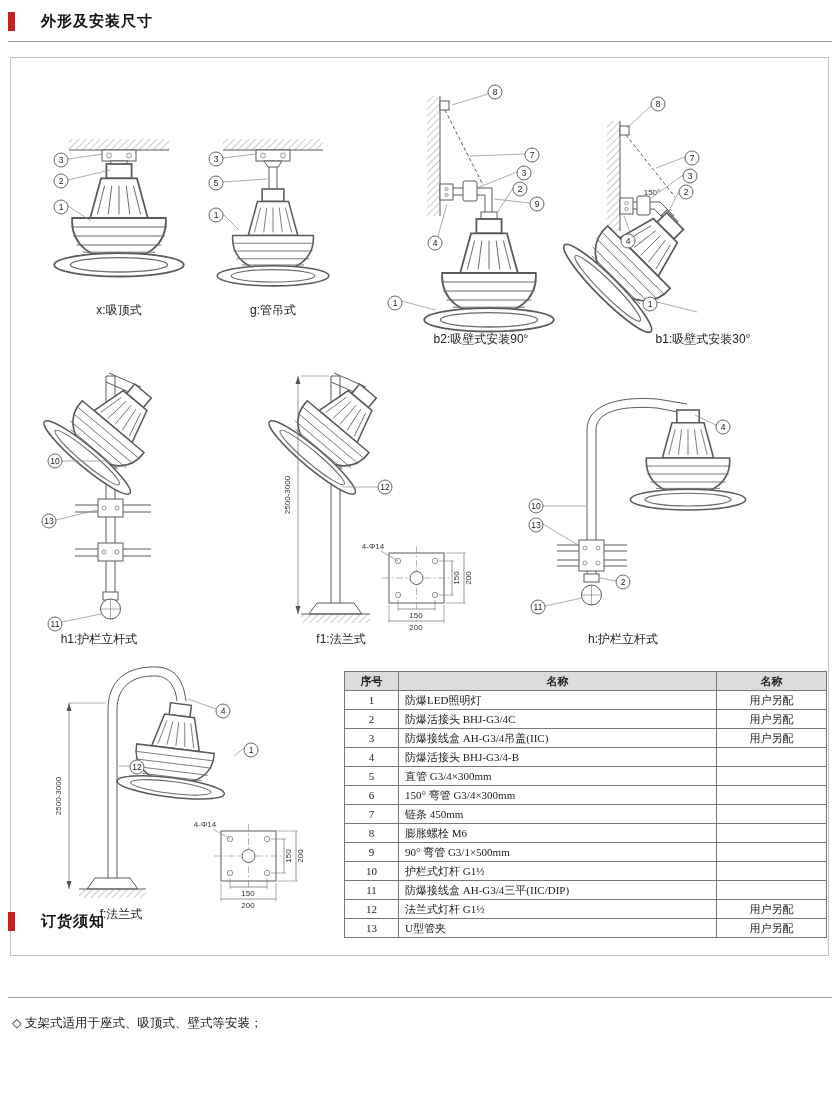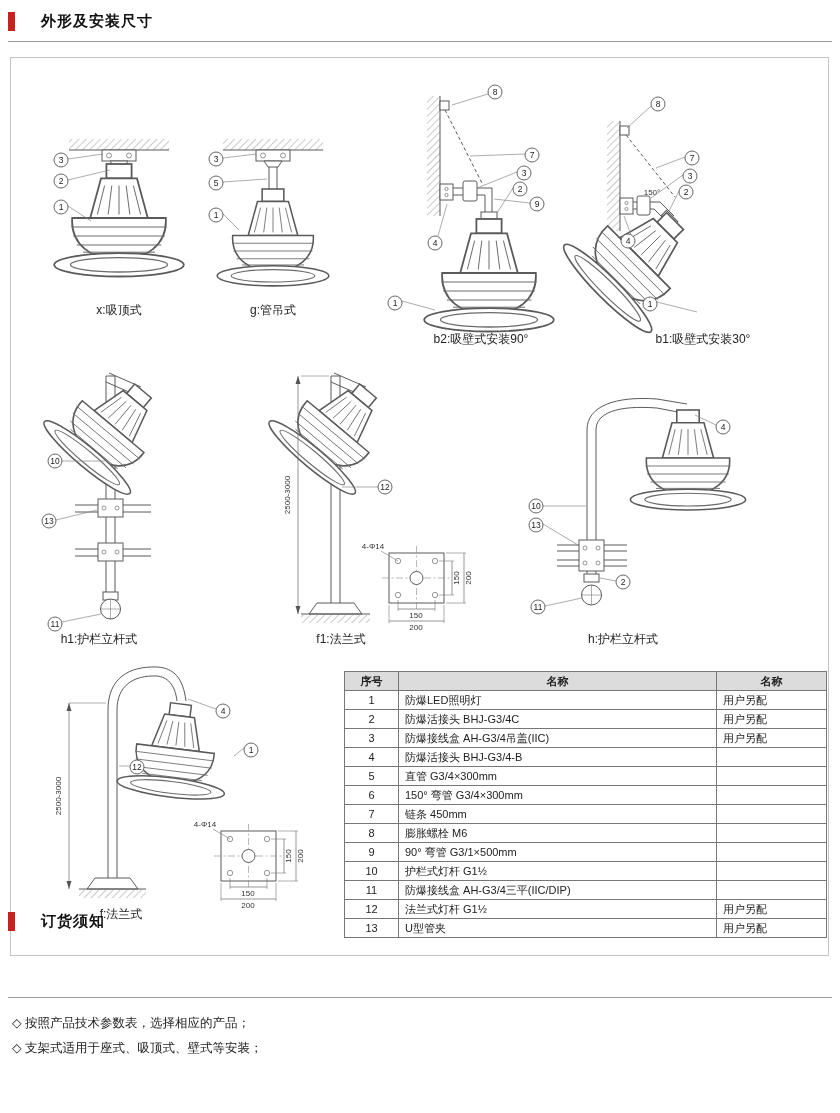--- a/index.html
+++ b/index.html
@@ -21,26 +21,26 @@
   .callout text { font-size:8.5px; fill:#222; text-anchor:middle; }
   .lead { stroke:#888; stroke-width:0.7; fill:none; }
   .ln { stroke:#5a5a5a; stroke-width:1; fill:none; }
   .fw { fill:#fff; stroke:#5a5a5a; stroke-width:1; }
   .thin { stroke:#6a6a6a; stroke-width:0.55; fill:none; }
   .thin2 { stroke:#6a6a6a; stroke-width:0.7; fill:none; }
   .cl { stroke:#888; stroke-width:0.6; stroke-dasharray:7 2.5 2 2.5; fill:none; }
   .chain { stroke:#5a5a5a; stroke-width:1; stroke-dasharray:3.5 2.5; fill:none; }
   .arrow { fill:#555; stroke:none; }
 
-  .parts-table { position:absolute; left:344px; top:671px; width:483px; border-collapse:collapse; font-size:11px; background:#fff; }
+  .parts-table { position:absolute; left:344px; top:671px; width:483px; border-collapse:collapse; font-size:11px; background:#fff;font-family:Liberation Serif, serif; }
   .parts-table th, .parts-table td { border:1px solid #777; height:19px; padding:0 6px; line-height:13px; }
   .parts-table th { background:#dcdcdc; font-weight:bold; text-align:center; }
   .parts-table td:first-child { text-align:center; width:54px; }
   .parts-table td:nth-child(2) { text-align:left; }
-  .parts-table td:nth-child(3) { text-align:left; width:110px; }
+  .parts-table td:nth-child(3) { text-align:center; width:110px; }
 
   .notes { position:absolute; left:12px; top:1016px; width:816px; }
   .note { font-size:12.5px; line-height:14px; margin-bottom:11px; color:#222; }
 </style>
 </head>
 <body>
 
 <div class="sec-header" style="top:12px">
   <span class="red-bar"></span>
   <span class="sec-title">外形及安装尺寸</span>
@@ -495,15 +495,14 @@
     </tbody>
 </table>
 
 <div class="sec-header" style="top:912px">
   <span class="red-bar"></span>
   <span class="sec-title">订货须知</span>
 </div>
 <div class="hr" style="top:997px"></div>
 
 <div class="notes" id="notes">
-    <div class="note">◇ 按照产品技术参数表，选择相应的产品；</div>
     <div class="note">◇ 支架式适用于座式、吸顶式、壁式等安装；</div>
   </div>
 
 </body></html>

